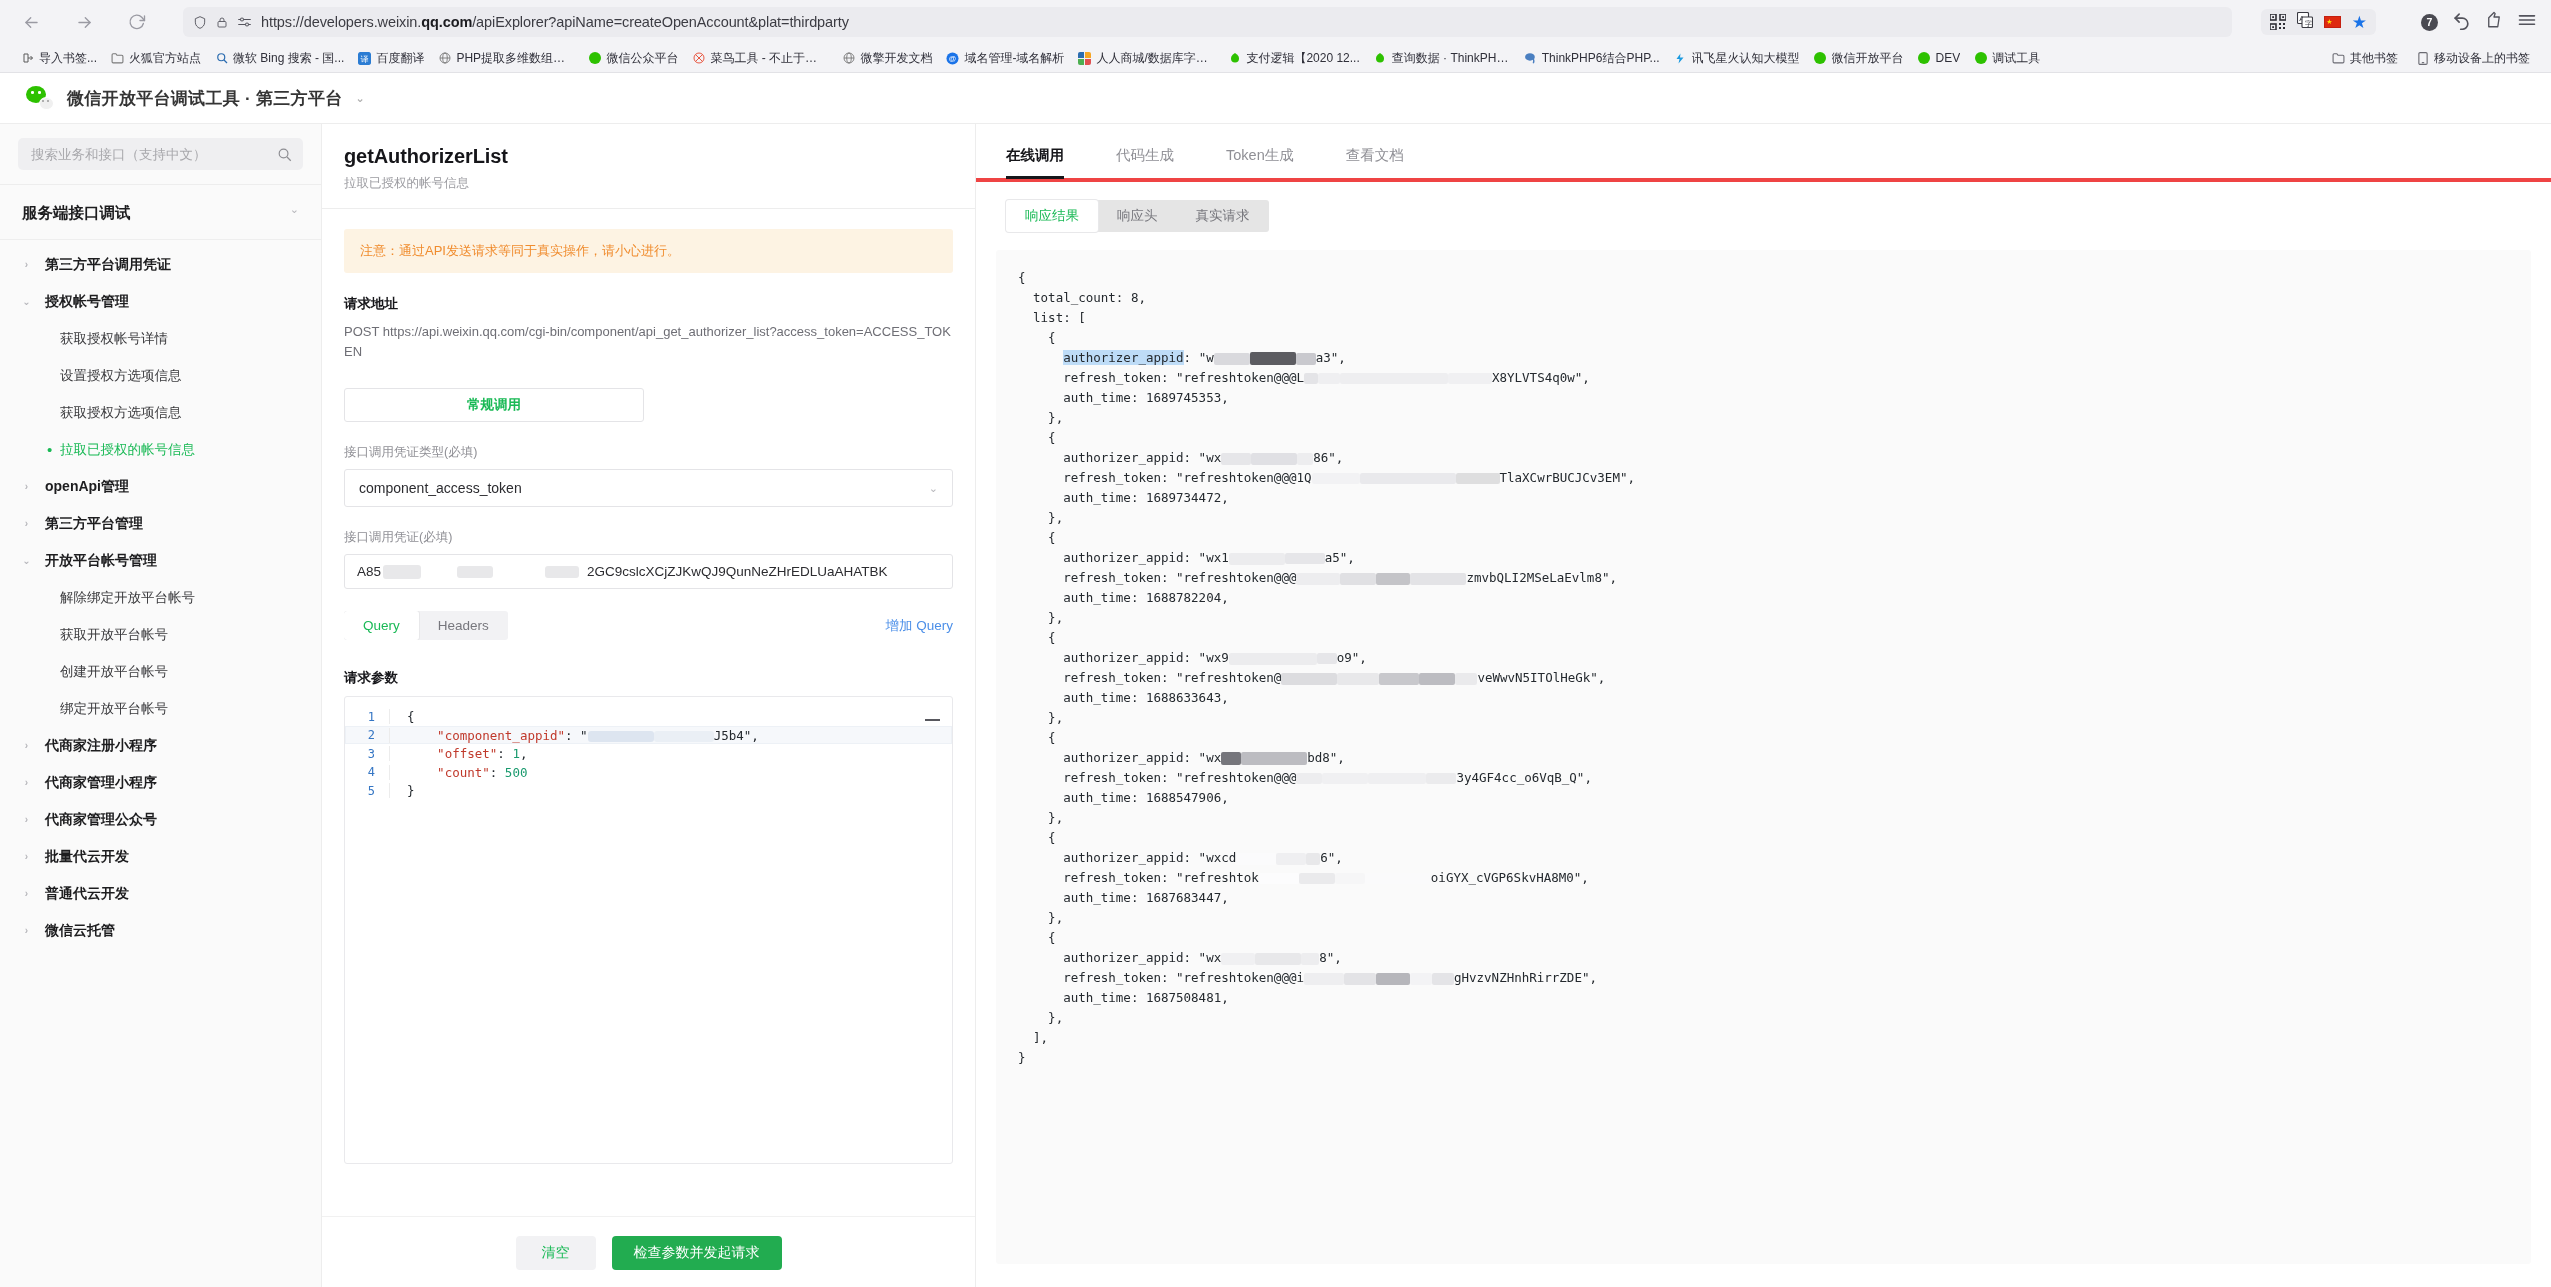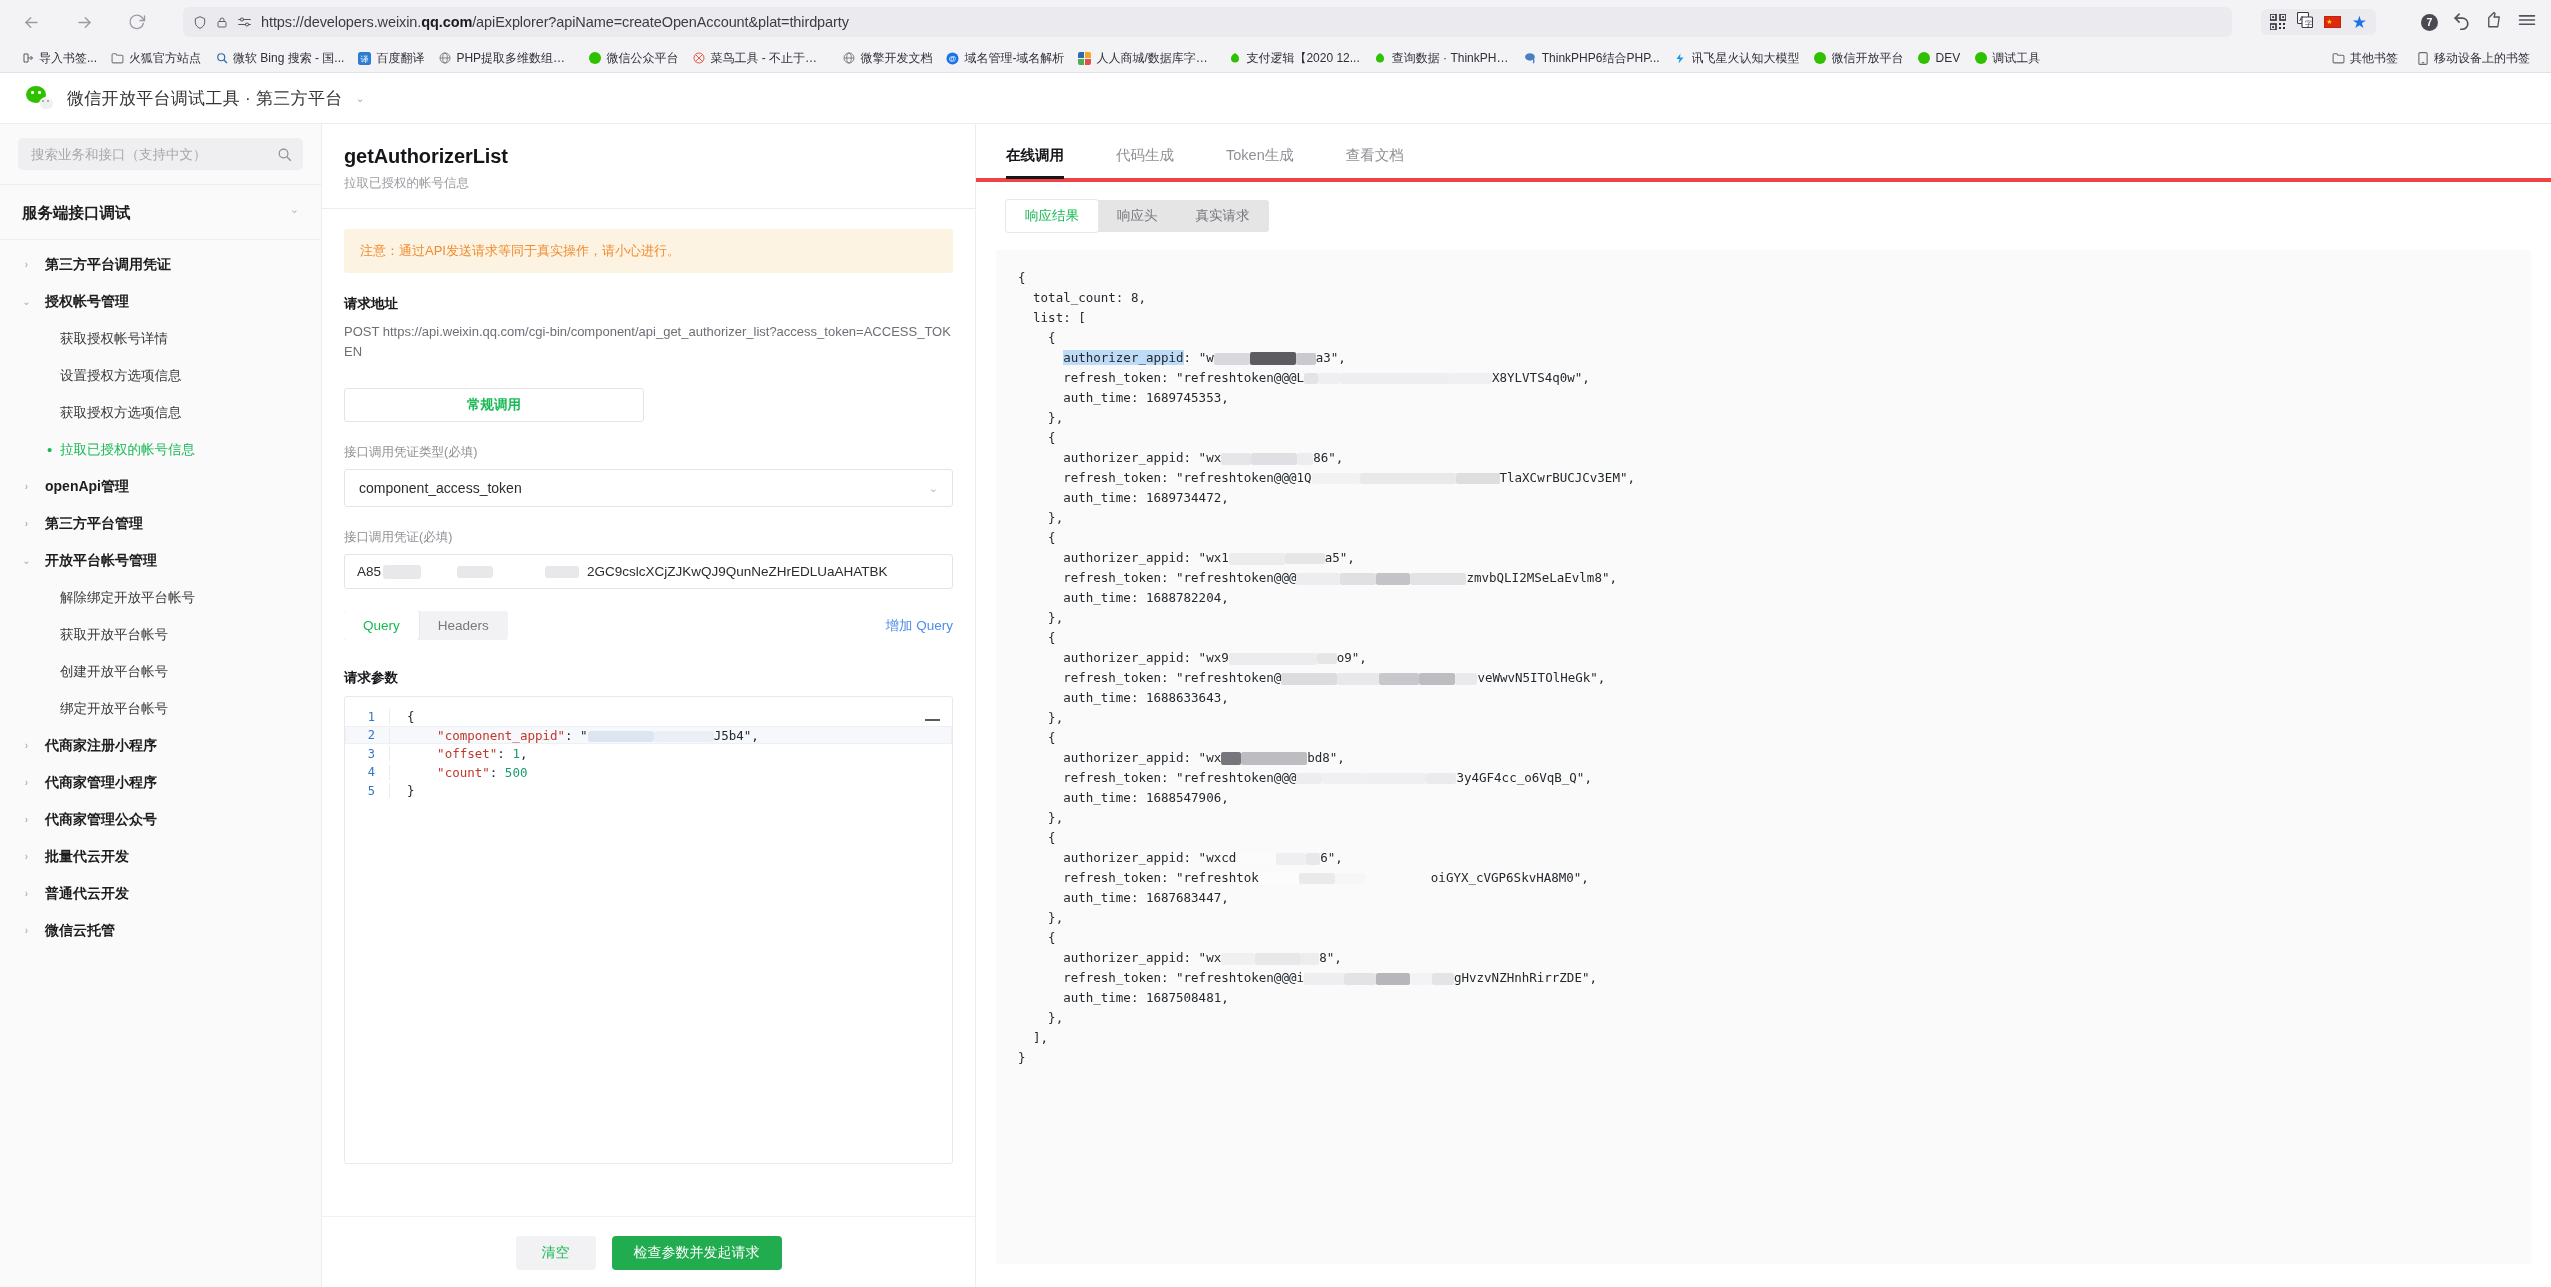--- a/index.html
+++ b/index.html
@@ -62,21 +62,21 @@
   .bm-ico { width:13px; height:13px; flex:none; display:flex; align-items:center; justify-content:center; font-size:11px; }
   .bm-spacer { flex:1; }
   .bm-right { display:flex; align-items:center; gap:4px; }
 
   .fico { width:13px; height:13px; border-radius:2px; display:block; }
   .fico-circle { width:12px; height:12px; border-radius:50%; display:block; }
 
   
   #app-header {
     height:51px; display:flex; align-items:center; padding:0 26px; gap:13px;
-    border-bottom:1px solid #ededed; background:#fff;
+    border-bottom:1px solid #ededed; background:#fff;font-weight:bold;
   }
   .wx-logo { width:28px; height:24px; position:relative; flex:none; }
   .wx-logo .b1 {
     position:absolute; width:20px; height:17px; border-radius:50%;
     background:#2dc100; left:0; top:0;
   }
   .wx-logo .b2 {
     position:absolute; width:15px; height:13px; border-radius:50%;
     background:#f0f0f0; right:0; bottom:0; border:1.5px solid #fff;
   }

